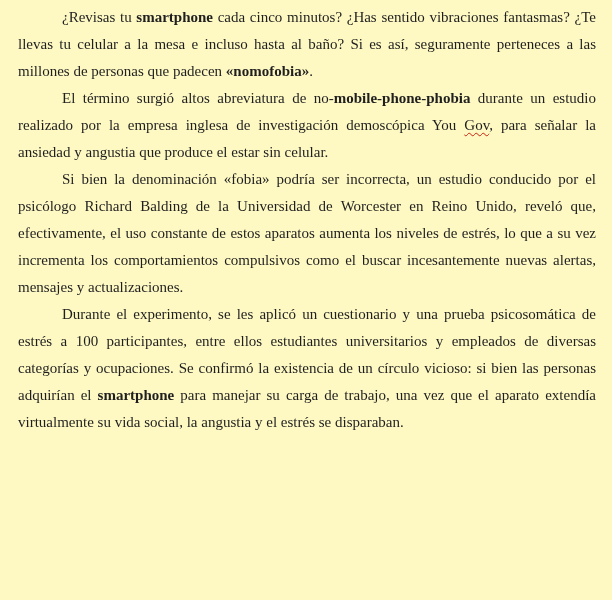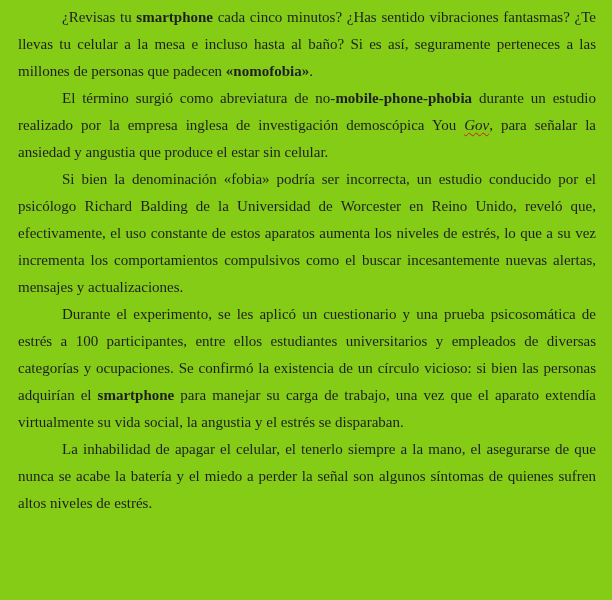--- a/index.html
+++ b/index.html
@@ -10,48 +10,46 @@
   body {
     width: 612px;
     height: 600px;
     overflow: hidden;
   }
   .page {
     box-sizing: border-box;
     width: 612px;
     height: 600px;
     padding: 4px 16px 0 18px;
-    background: #84cc16;
+    background: #fef9c3;
   }
   .para {
     margin: 0;
     padding: 0;
     text-indent: 44px;
     text-align: justify;
     font-family: "Liberation Serif", serif;
     font-size: 15px;
     line-height: 27px;
     color: #1f1f1f;
   }
   .run-bold {
     font-weight: bold;
   }
   .run-spellcheck {
     text-decoration-line: underline;
     text-decoration-style: wavy;
     text-decoration-color: #cc1f0e;
     text-decoration-thickness: 1px;
     text-underline-offset: 2px;
-    font-style: italic;
   }
 </style>
 </head>
 <body>
 
 <div class="page">
   <div>
       <p class="para"><span>¿Revisas tu </span><span class="run-bold">smartphone</span><span> cada cinco minutos? ¿Has sentido vibraciones fantasmas? ¿Te llevas tu celular a la mesa e incluso hasta al baño? Si es así, seguramente perteneces a las millones de personas que padecen </span><span class="run-bold">«nomofobia»</span><span>.</span></p>
-      <p class="para"><span>El término surgió como abreviatura de no-</span><span class="run-bold">mobile-phone-phobia</span><span> durante un estudio realizado por la empresa inglesa de investigación demoscópica You </span><span class="run-spellcheck">Gov</span><span>, para señalar la ansiedad y angustia que produce el estar sin celular.</span></p>
+      <p class="para"><span>El término surgió altos abreviatura de no-</span><span class="run-bold">mobile-phone-phobia</span><span> durante un estudio realizado por la empresa inglesa de investigación demoscópica You </span><span class="run-spellcheck">Gov</span><span>, para señalar la ansiedad y angustia que produce el estar sin celular.</span></p>
       <p class="para"><span>Si bien la denominación «fobia» podría ser incorrecta, un estudio conducido por el psicólogo Richard Balding de la Universidad de Worcester en Reino Unido, reveló que, efectivamente, el uso constante de estos aparatos aumenta los niveles de estrés, lo que a su vez incrementa los comportamientos compulsivos como el buscar incesantemente nuevas alertas, mensajes y actualizaciones.</span></p>
       <p class="para"><span>Durante el experimento, se les aplicó un cuestionario y una prueba psicosomática de estrés a 100 participantes, entre ellos estudiantes universitarios y empleados de diversas categorías y ocupaciones. Se confirmó la existencia de un círculo vicioso: si bien las personas adquirían el </span><span class="run-bold">smartphone</span><span> para manejar su carga de trabajo, una vez que el aparato extendía virtualmente su vida social, la angustia y el estrés se disparaban.</span></p>
-      <p class="para"><span>La inhabilidad de apagar el celular, el tenerlo siempre a la mano, el asegurarse de que nunca se acabe la batería y el miedo a perder la señal son algunos síntomas de quienes sufren altos niveles de estrés.</span></p>
     </div>
 </div>
 
 </body></html>

